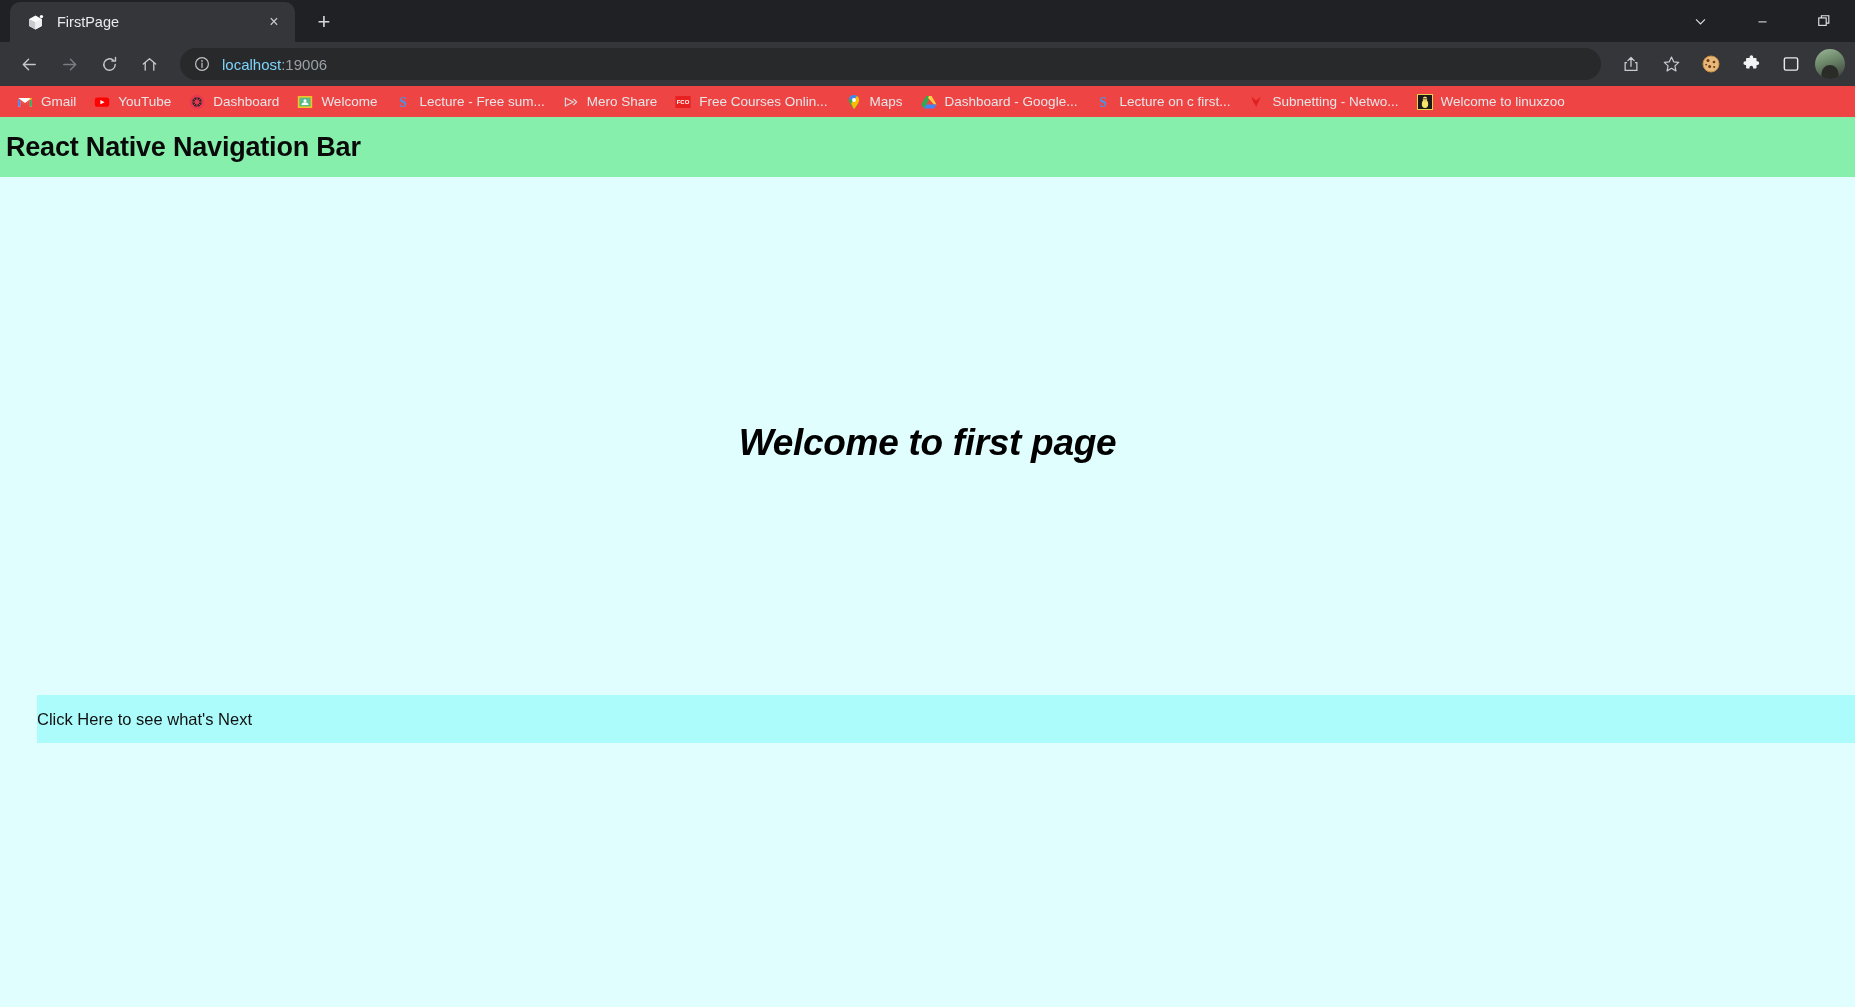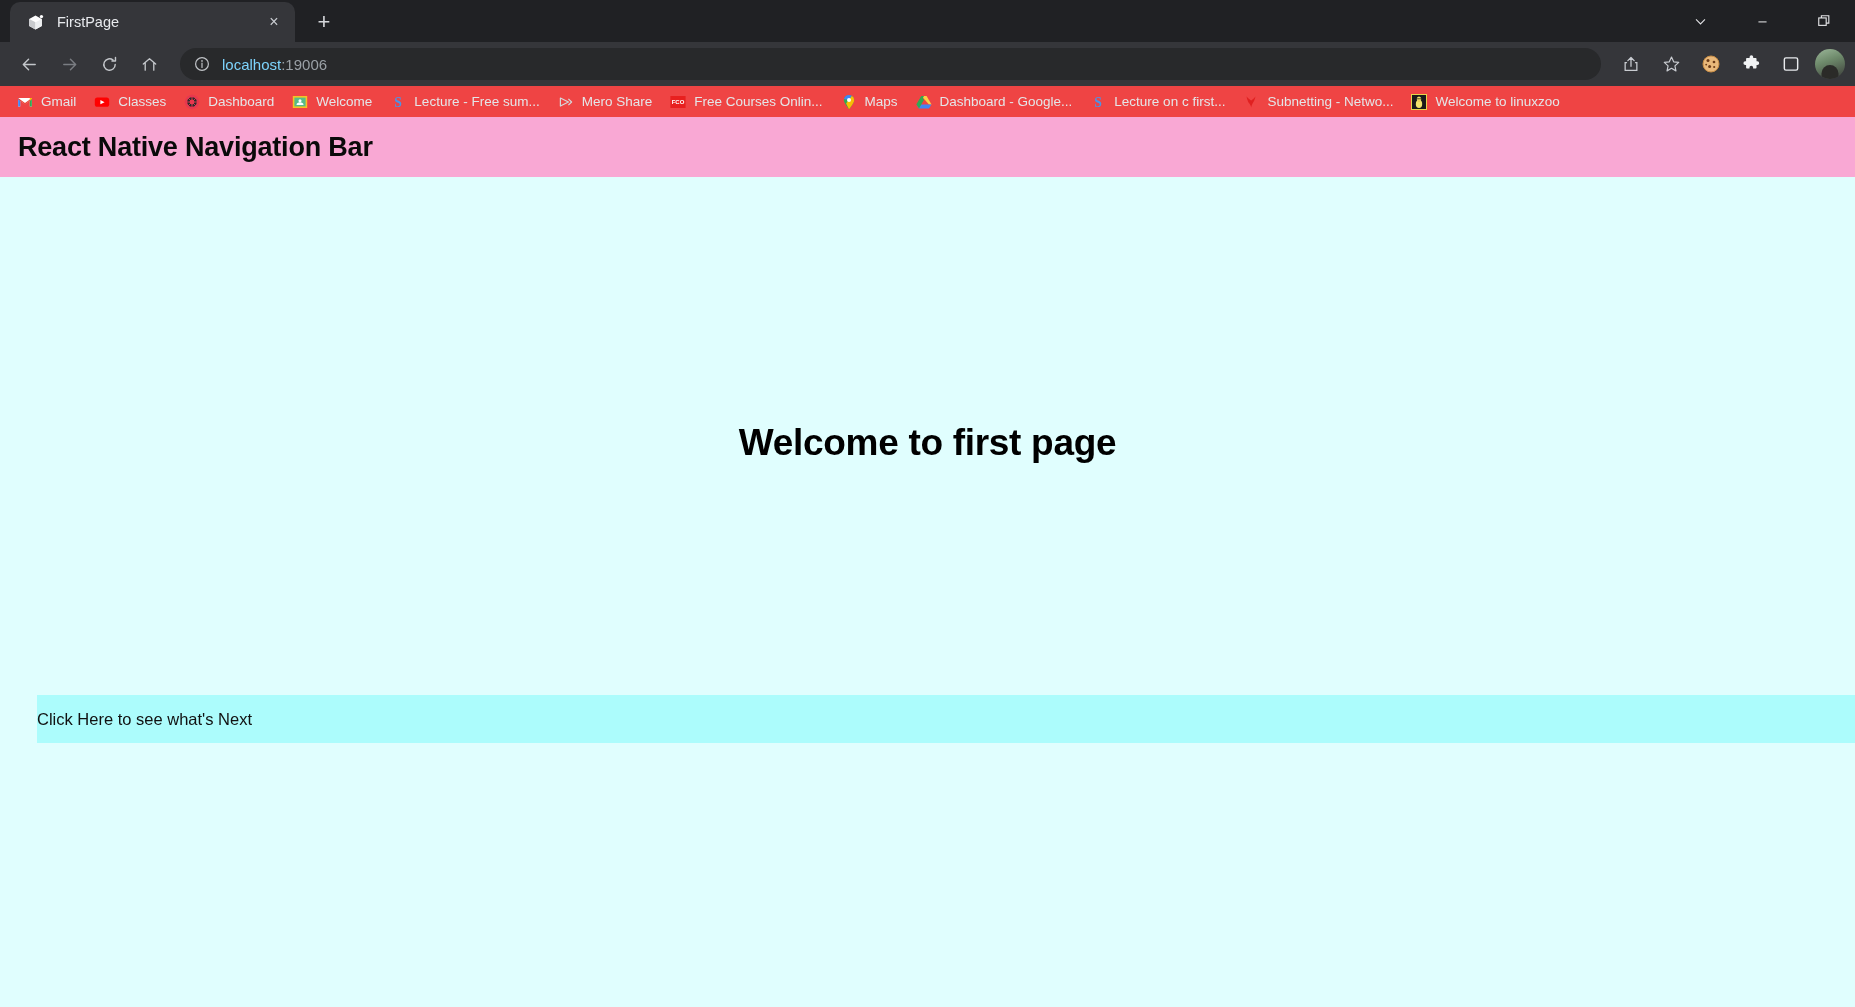--- a/index.html
+++ b/index.html
@@ -90,32 +90,32 @@
   }
   .bm-ico{ width:16px; height:16px; flex:0 0 16px; position:relative; display:block; }
   .bm-lbl{
     color:#E4E6E8; font-size:13.5px; white-space:nowrap;
     overflow:hidden; text-overflow:ellipsis;
   }
 
   
   .page{ height:calc(1007px - 42px - 44px - 31px); background:#E0FEFE; display:flex; flex-direction:column; }
   .app-header{
-    height:60px; background:#f9a8d4; display:flex; align-items:center;
-    padding-left:18px; flex:0 0 60px;
+    height:60px; background:#86efac; display:flex; align-items:center;
+    padding-left:6px; flex:0 0 60px;
   }
   .app-title{
     color:#0A0A0A; font-size:27px; font-weight:bold; letter-spacing:-0.2px;
   }
   .app-body{ flex:1; position:relative; display:flex; flex-direction:column; }
   .welcome-wrap{
     position:absolute; left:0; right:0; top:245px; display:flex; justify-content:center;
   }
   .welcome{
-    color:#000; font-size:37px; font-weight:bold; letter-spacing:-0.3px;
+    color:#000; font-size:37px; font-weight:bold; letter-spacing:-0.3px;font-style:italic;
   }
   .next-btn{
     position:absolute; left:37px; right:0; top:518px; height:48px;
     background:#ACFCFC; display:flex; align-items:center; 
   }
   .next-btn-label{ color:#111; font-size:16.5px; }
 </style>
 </head>
 <body>
 
@@ -241,21 +241,21 @@
     <span class="bm-lbl">Gmail</span>
   </div>
 
   <div class="bm">
     <span class="bm-ico">
       <svg width="16" height="16" viewBox="0 0 20 16">
           <rect x="1" y="2.4" width="18" height="11.6" rx="3.2" fill="#FF0000"></rect>
           <path d="M8 5.6 L13.2 8.2 L8 10.8 Z" fill="#FFFFFF"></path>
         </svg>
     </span>
-    <span class="bm-lbl">Classes</span>
+    <span class="bm-lbl">YouTube</span>
   </div>
 
   <div class="bm">
     <span class="bm-ico">
       <svg width="16" height="16" viewBox="0 0 20 20">
         <circle cx="10" cy="10" r="9" fill="#E8384F"></circle>
         <circle cx="10" cy="10" r="6" fill="#2B2B2B"></circle>
         <circle cx="10" cy="10" r="3" fill="#E8384F"></circle>
         <path d="M10 1 L10 19 M1 10 L19 10 M3.6 3.6 L16.4 16.4 M16.4 3.6 L3.6 16.4" stroke="#E8384F" stroke-width="1.1"></path>
       </svg>

